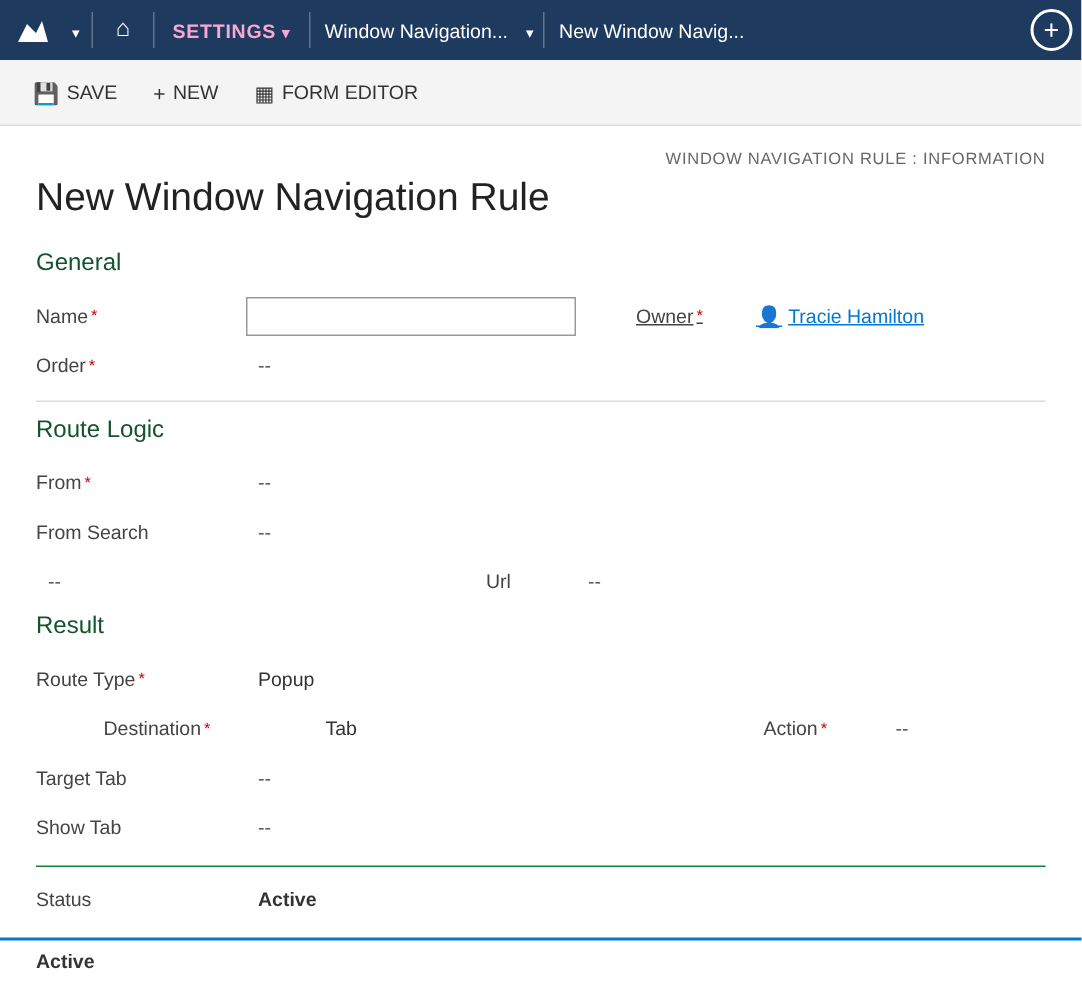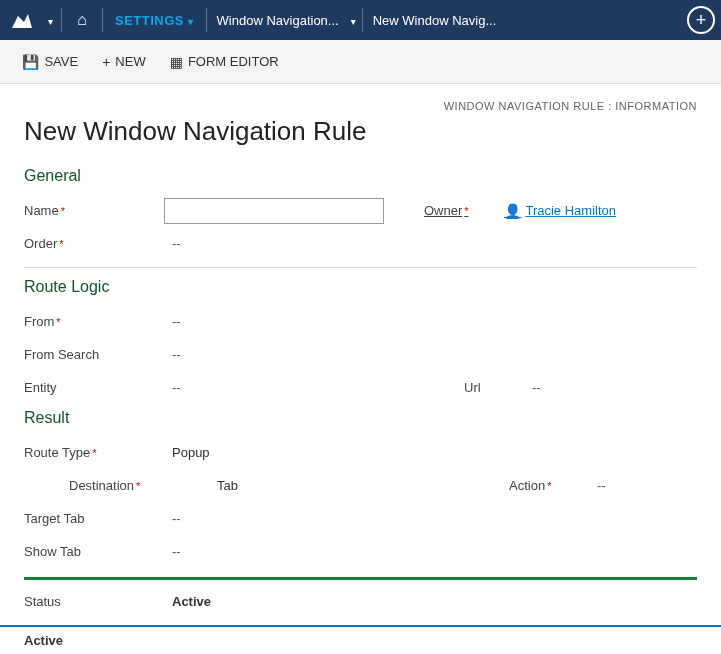--- a/index.html
+++ b/index.html
@@ -28,21 +28,21 @@
     }
     .nav-home-btn {
       background: none; border: none; color: #fff; cursor: pointer;
       display: flex; align-items: center; justify-content: center;
       width: 36px; height: 40px; font-size: 16px;
     }
     .nav-divider {
       width: 1px; background: rgba(255,255,255,0.3); height: 24px; margin: 0 2px;
     }
     .nav-settings {
-      background: none; border: none; color: #0ea5e9; cursor: pointer;
+      background: none; border: none; color: #f9a8d4; cursor: pointer;
       display: flex; align-items: center; gap: 4px;
       padding: 0 10px; height: 40px; font-size: 13px; font-weight: 600; letter-spacing: 0.5px;
     }
     .nav-breadcrumb {
       display: flex; align-items: center; color: #fff; font-size: 13px;
     }
     .nav-breadcrumb-item {
       padding: 0 8px; cursor: pointer; height: 40px; display: flex; align-items: center;
     }
     .nav-breadcrumb-chevron {
@@ -111,21 +111,21 @@
 
     .divider-line {
       border: none; border-top: 1px solid #ddd; margin: 10px 0;
     }
 
     .route-logic-section { margin-top: 4px; }
 
     .result-section { margin-top: 8px; }
 
     .status-section {
-      border-top: 3px solid #15803d;
+      border-top: 1px solid #15803d;
       margin-top: 12px;
       padding-top: 8px;
     }
 
     .bottom-status {
       background: #fff;
       border-top: 2px solid #0078d4;
       padding: 6px 24px;
       font-size: 13px; font-weight: 600; color: #333;
       position: absolute; bottom: 0; left: 0; right: 0;
@@ -233,23 +233,20 @@
     </div>
 
     <div style="display:flex; align-items:center; margin-bottom:6px;">
       <div class="field-label" style="width:140px;">
         <span>From Search</span>
       </div>
       <div class="field-value dash-value">--</div>
     </div>
 
     <div style="display:flex; align-items:center; margin-bottom:6px;">
-      <div class="field-label" style="width:140px;">
-        <span>Entity</span>
-      </div>
       <div class="field-value dash-value" style="width:300px;">--</div>
       <div class="field-label" style="width:60px;">
         <span>Url</span>
       </div>
       <div class="field-value dash-value">--</div>
     </div>
   </div>
 
   <div class="result-section">
     <div class="section-heading">Result</div>

